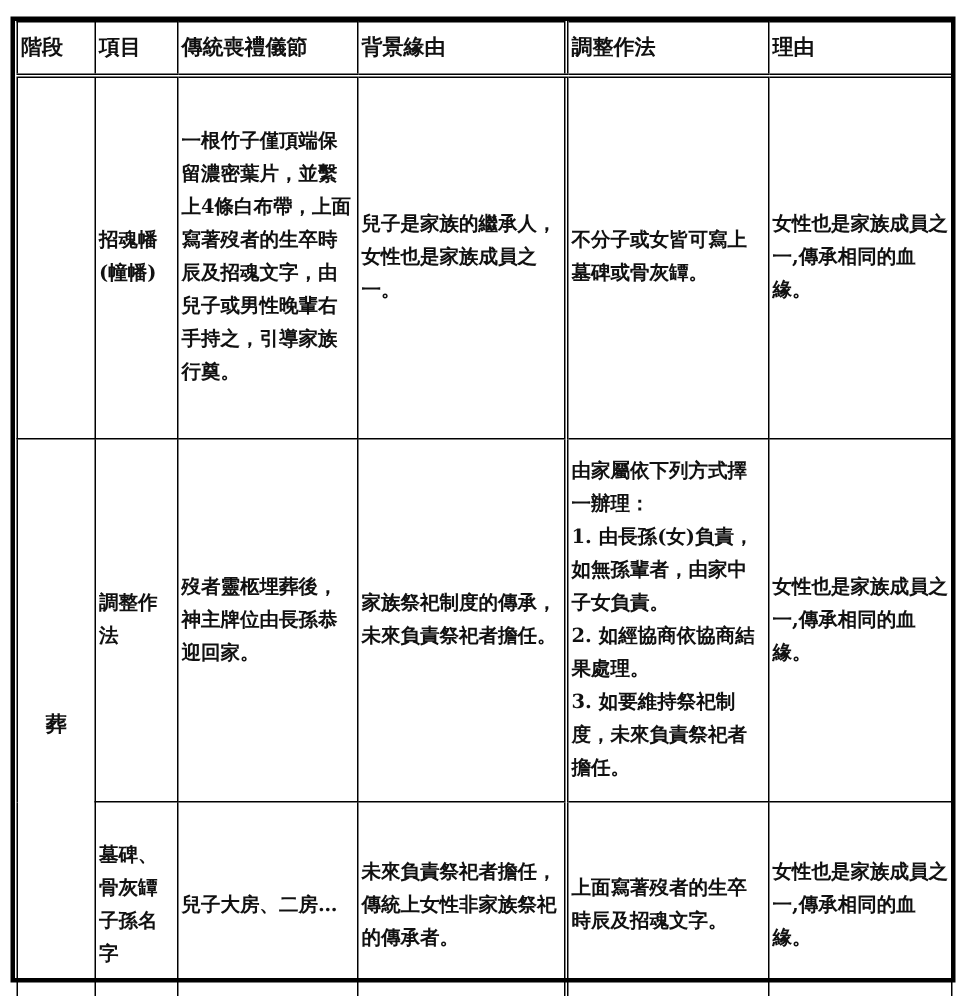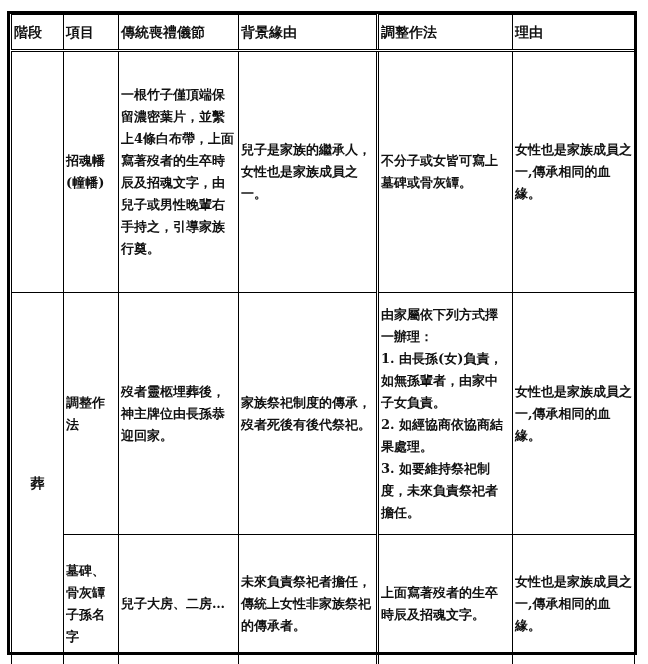--- a/index.html
+++ b/index.html
@@ -98,21 +98,21 @@
     </tr>
     <tr style="height:242px">
       <td class="stage" rowspan="2">葬</td>
       <td>
           <div class="cell-text">調整作法</div>
         </td>
       <td>
           <div class="cell-text">歿者靈柩埋葬後，神主牌位由長孫恭迎回家。</div>
         </td>
       <td>
-          <div class="cell-text">家族祭祀制度的傳承，歿者死後有後代祭祀。</div>
+          <div class="cell-text">家族祭祀制度的傳承，未來負責祭祀者擔任。</div>
         </td>
       <td class="dbl-left">
           <div class="cell-text">由家屬依下列方式擇一辦理：
 1. 由長孫(女)負責，如無孫輩者，由家中子女負責。
 2. 如經協商依協商結果處理。
 3. 如要維持祭祀制度，未來負責祭祀者擔任。</div>
         </td>
       <td>
           <div class="cell-text">女性也是家族成員之一,傳承相同的血緣。</div>
         </td>

